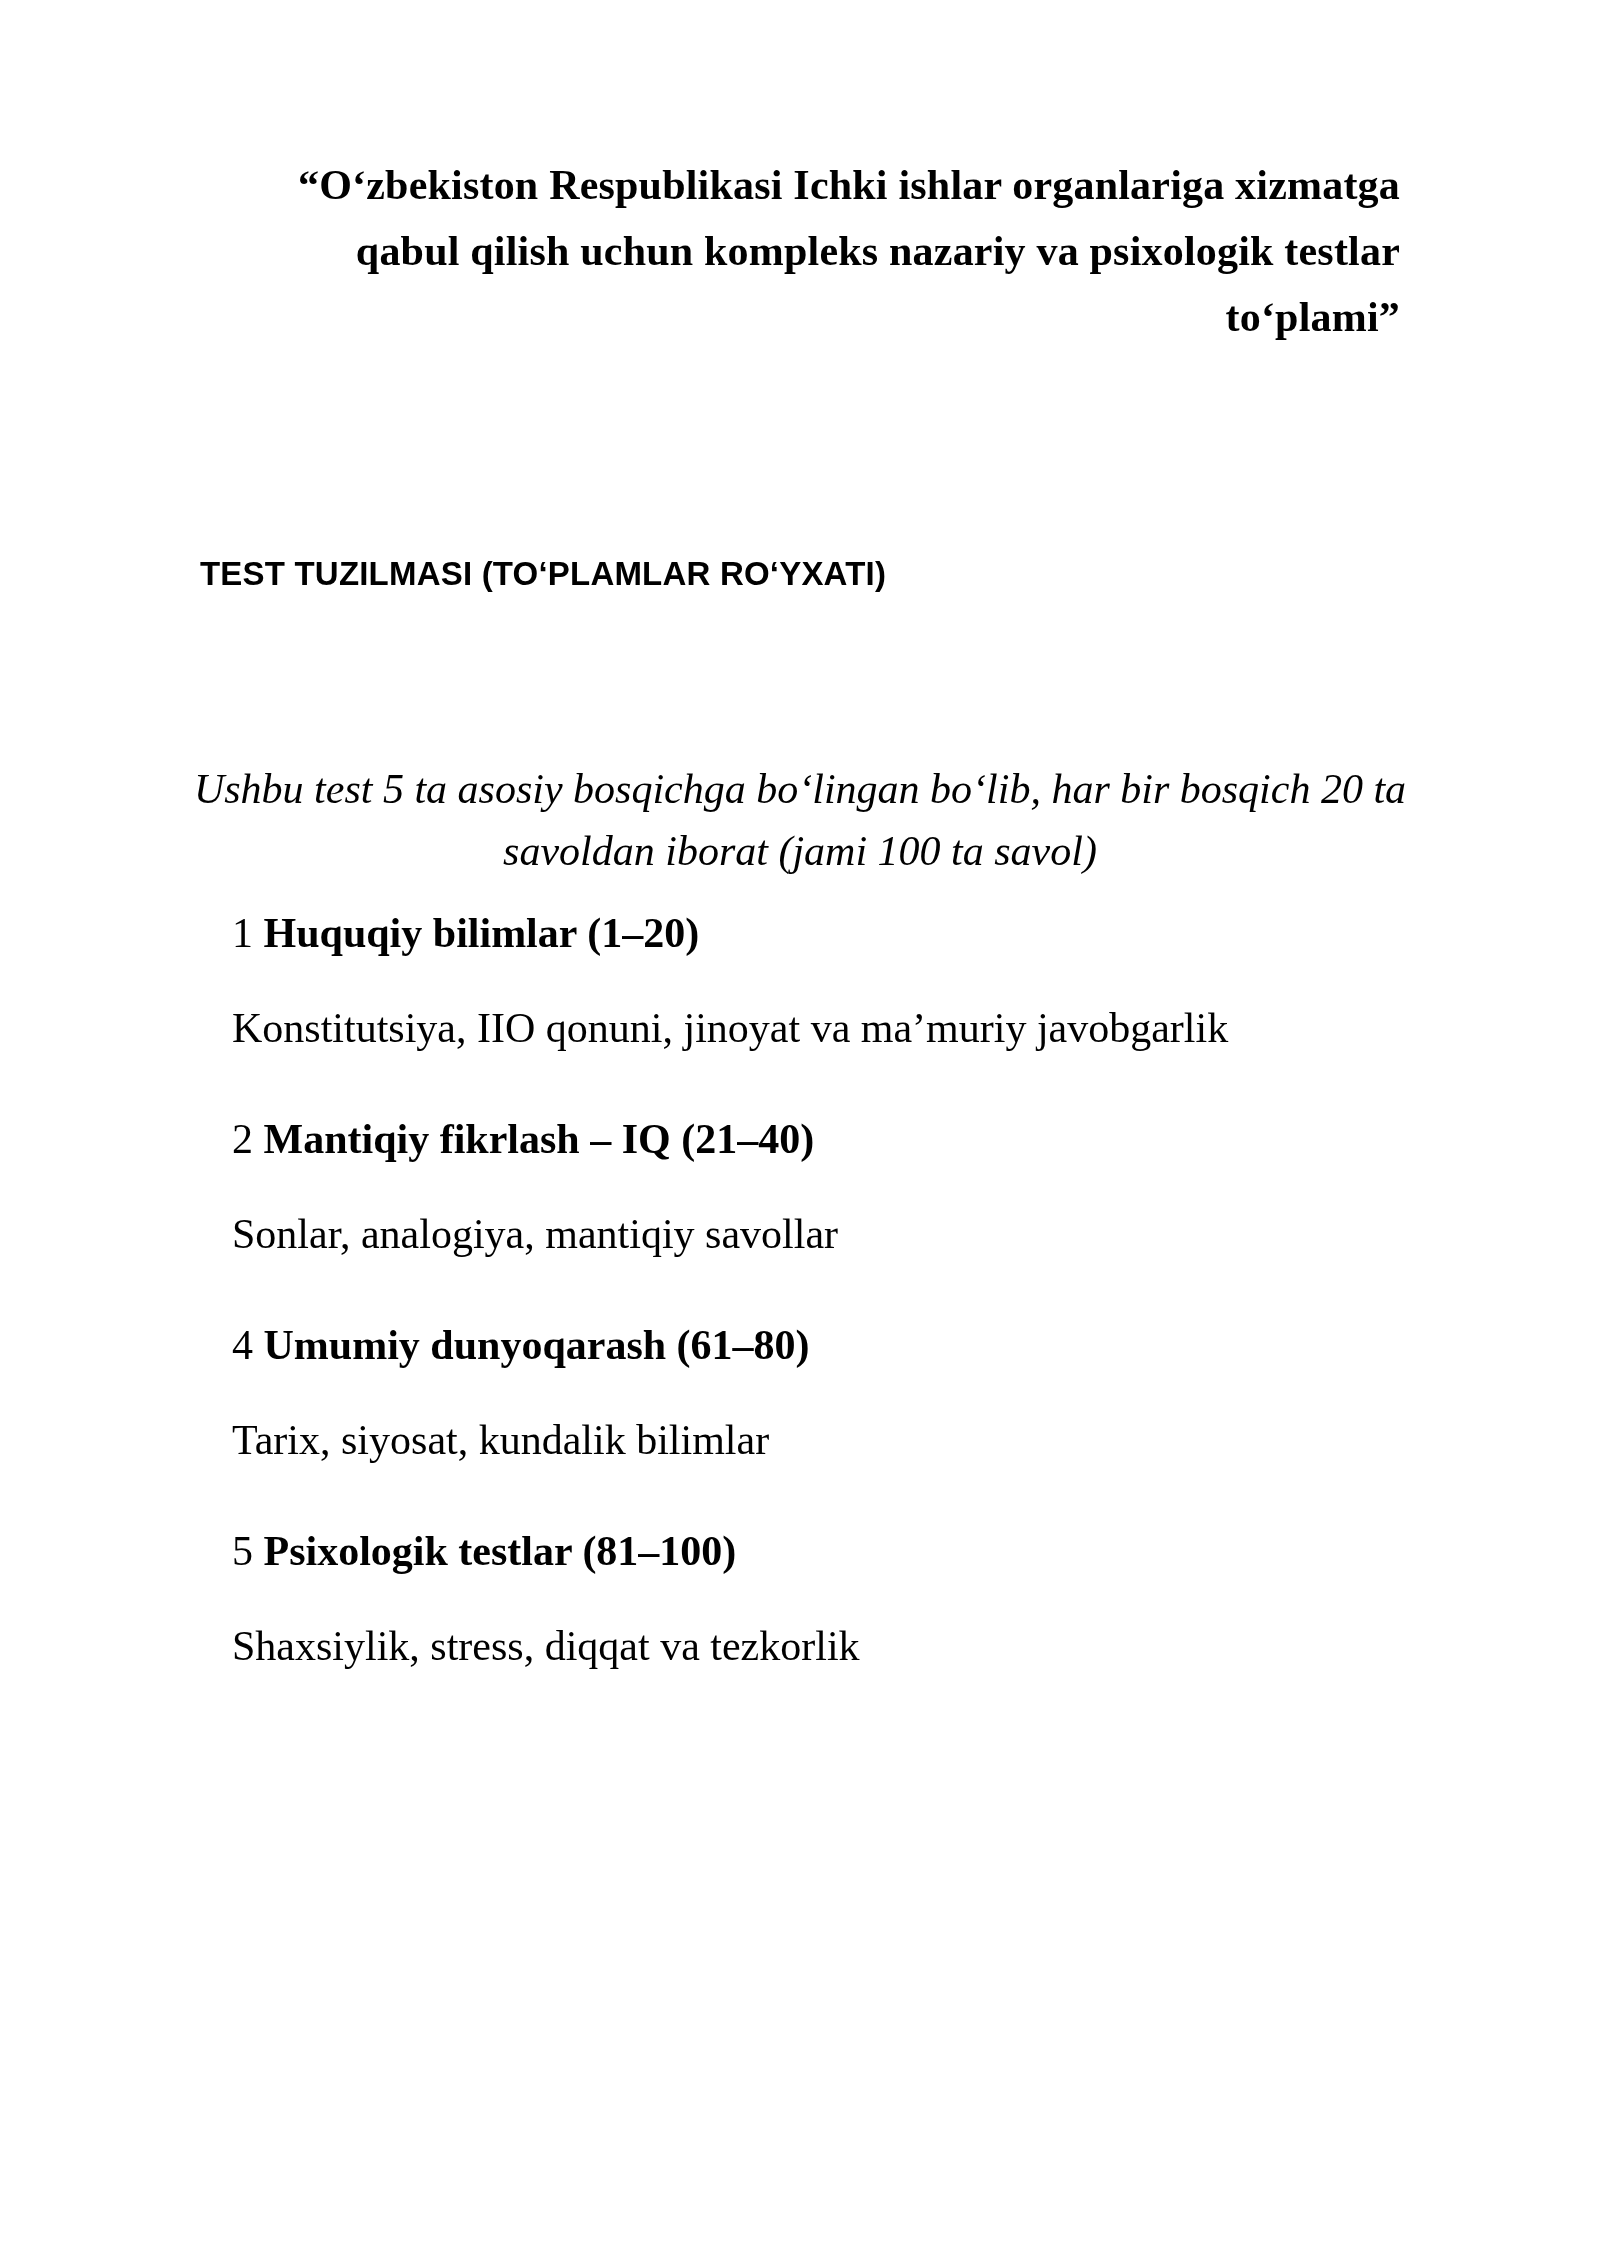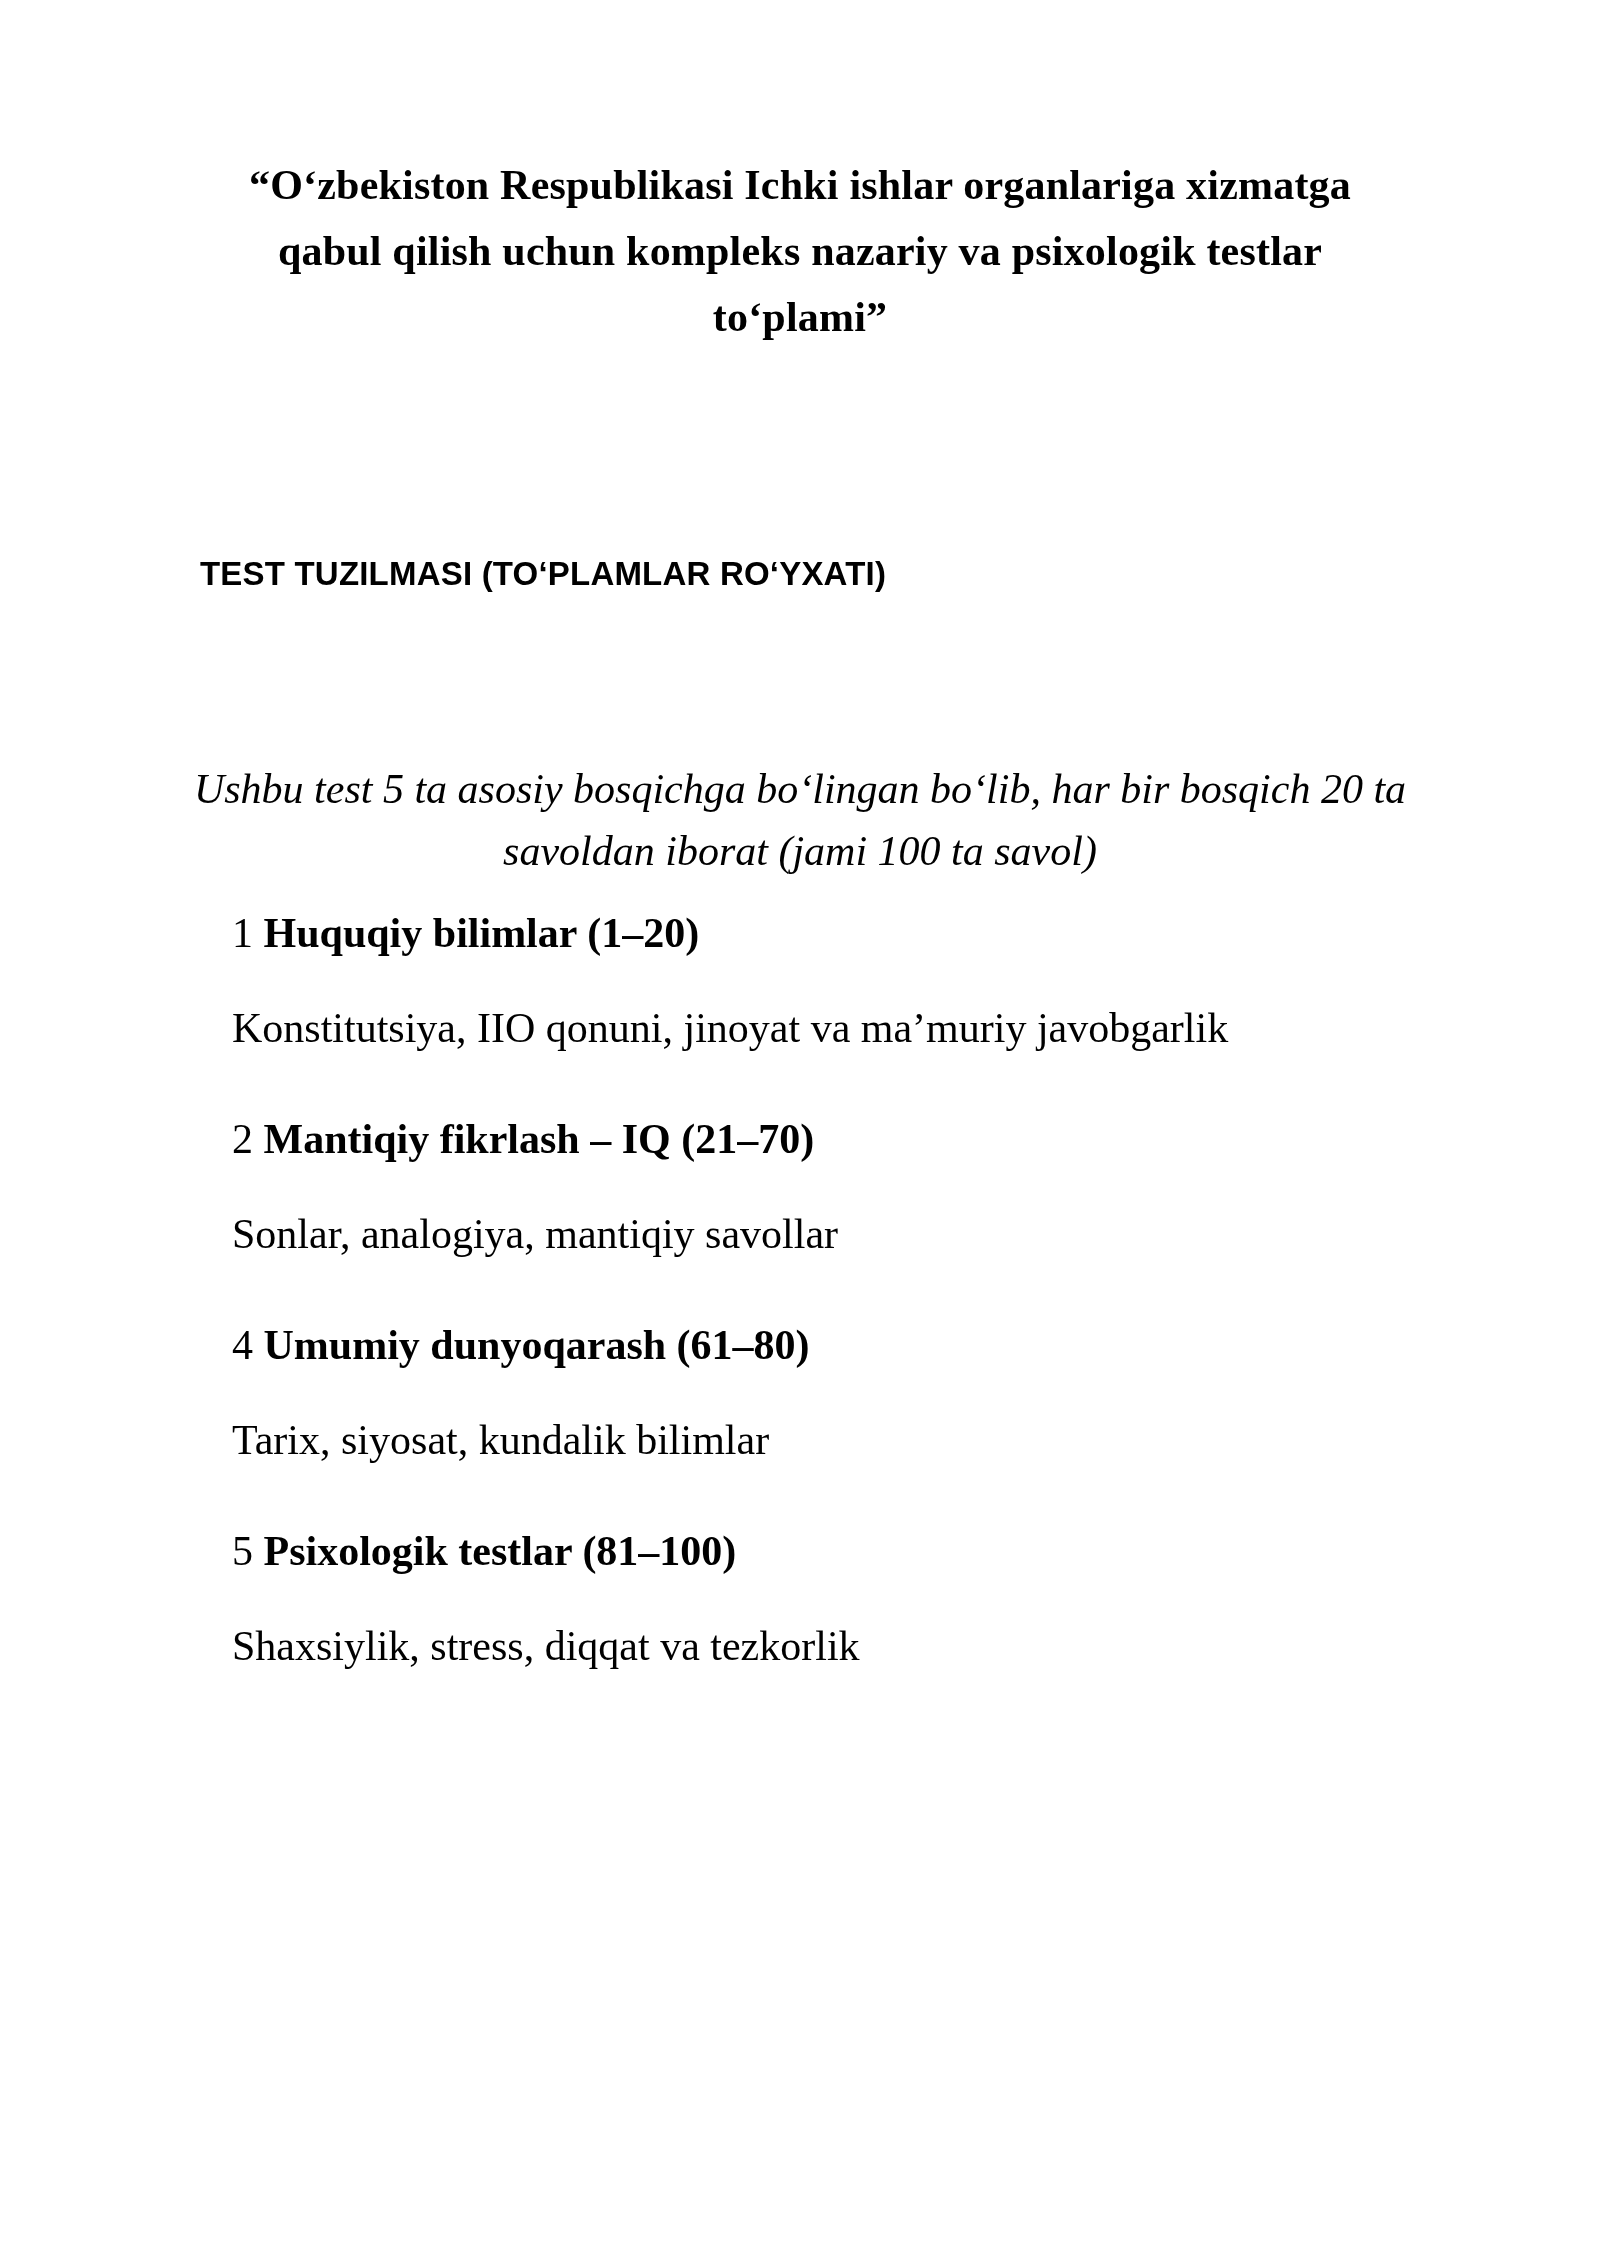--- a/index.html
+++ b/index.html
@@ -15,21 +15,21 @@
     width: 1600px;
     height: 2262px;
     background: #ffffff;
     overflow: hidden;
   }
   .doc-title {
     position: absolute;
     top: 152px;
     left: 200px;
     width: 1200px;
-    text-align: center;
+    text-align: right;
     font-size: 42px;
     font-weight: bold;
     line-height: 66px;
     letter-spacing: 0.2px;
   }
   .section-heading {
     position: absolute;
     top: 552px;
     left: 200px;
     width: 1200px;
@@ -77,21 +77,21 @@
 
     <div class="section-item">
       <div class="section-head">
         <span class="section-number">1</span> <span class="section-title">Huquqiy bilimlar (1–20)</span>
       </div>
       <div class="section-desc">Konstitutsiya, IIO qonuni, jinoyat va ma’muriy javobgarlik</div>
     </div>
 
     <div class="section-item">
       <div class="section-head">
-        <span class="section-number">2</span> <span class="section-title">Mantiqiy fikrlash – IQ (21–70)</span>
+        <span class="section-number">2</span> <span class="section-title">Mantiqiy fikrlash – IQ (21–40)</span>
       </div>
       <div class="section-desc">Sonlar, analogiya, mantiqiy savollar</div>
     </div>
 
 
     <div class="section-item">
       <div class="section-head">
         <span class="section-number">4</span> <span class="section-title">Umumiy dunyoqarash (61–80)</span>
       </div>
       <div class="section-desc">Tarix, siyosat, kundalik bilimlar</div>

